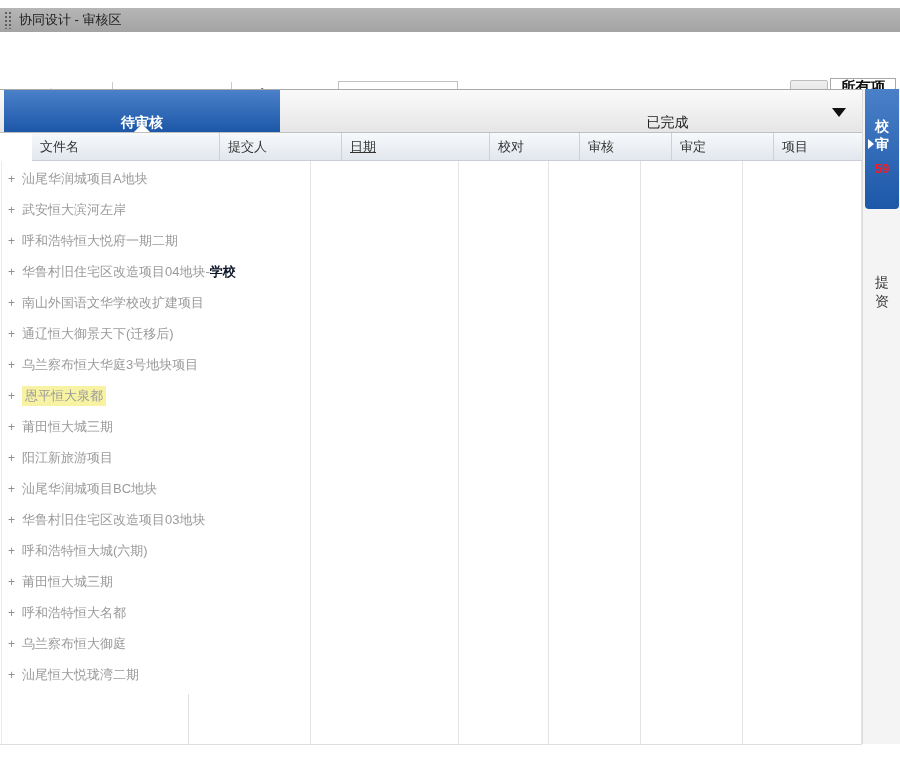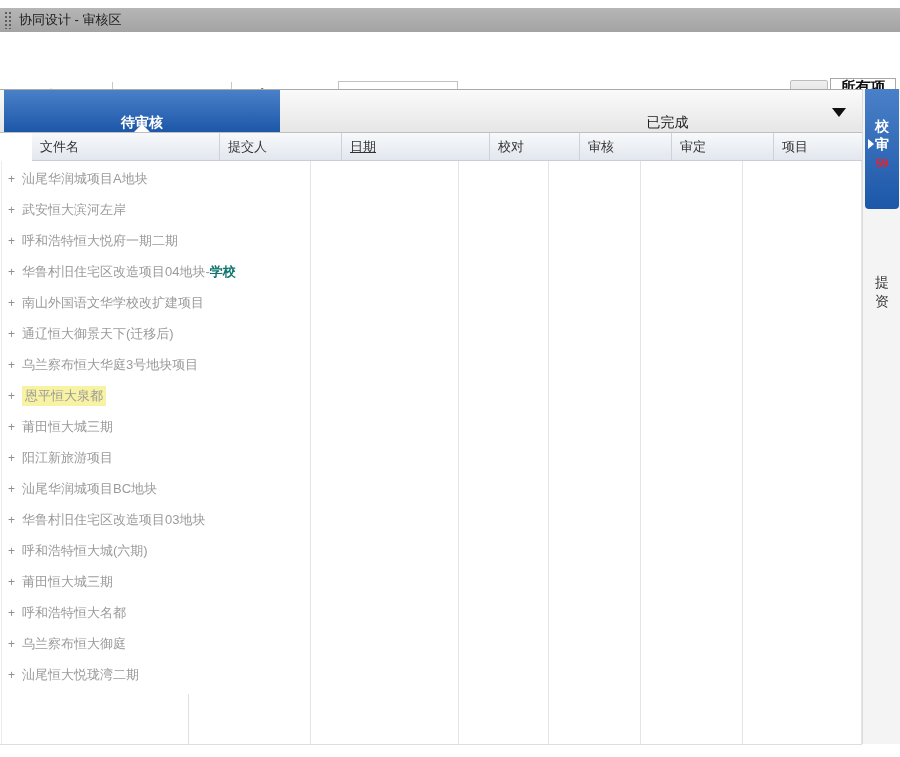--- a/index.html
+++ b/index.html
@@ -54,33 +54,33 @@
   
   .vline{position:absolute;top:161px;width:1px;height:583px;background:#e4e4e4;}
   .vline-short{position:absolute;left:188px;top:694px;width:1px;height:50px;background:#e0e0e0;}
   .hline-bottom{position:absolute;left:0;top:744px;width:862px;height:1px;background:#dedede;}
   .table-left{position:absolute;left:1px;top:161px;width:1px;height:583px;background:#ececec;}
   .rows{position:absolute;left:2px;top:163px;width:856px;}
   .row{height:31px;display:flex;align-items:center;padding-left:6px;font-size:13px;
     color:#9a9a9a;cursor:pointer;white-space:nowrap;}
   .row .plus{color:#8f8f8f;margin-right:7px;font-size:12px;}
   .row .hl{background:#f8f2a3;padding:1px 3px;}
-  .row .bsuf{color:#0f766e;font-weight:bold;}
+  .row .bsuf{color:#0f172a;font-weight:bold;}
 
   
   .sidestrip{position:absolute;left:862px;top:89px;width:38px;height:655px;
     background:#f4f4f4;border-left:1px solid #dcdcdc;box-sizing:border-box;}
   .side-tab-review{position:absolute;left:2px;top:0;width:34px;height:120px;
     background:linear-gradient(#4a80c8,#1c57a8);border-radius:0 0 4px 4px;cursor:pointer;
     display:flex;flex-direction:column;align-items:center;justify-content:flex-start;padding-top:28px;
     box-sizing:border-box;color:#fff;font-size:14px;font-weight:bold;line-height:18px;}
   .side-tab-review .arrow-row{display:flex;align-items:center;}
   .tri-right{width:0;height:0;border-top:5px solid transparent;border-bottom:5px solid transparent;
     border-left:6px solid #fff;margin-right:1px;margin-left:-7px;}
-  .side-badge{color:#ff1a1a;font-size:11px;font-weight:bold;margin-top:1px;}
+  .side-badge{color:#ff1a1a;font-size:13px;font-weight:bold;margin-top:7px;}
   .side-tab-submit{position:absolute;left:2px;top:168px;width:34px;height:70px;cursor:pointer;
     display:flex;flex-direction:column;align-items:center;justify-content:center;
     color:#333;font-size:14px;line-height:19px;}
 
   .ico{display:block;}
 </style>
 </head>
 <body>
 
 <div id="app">

